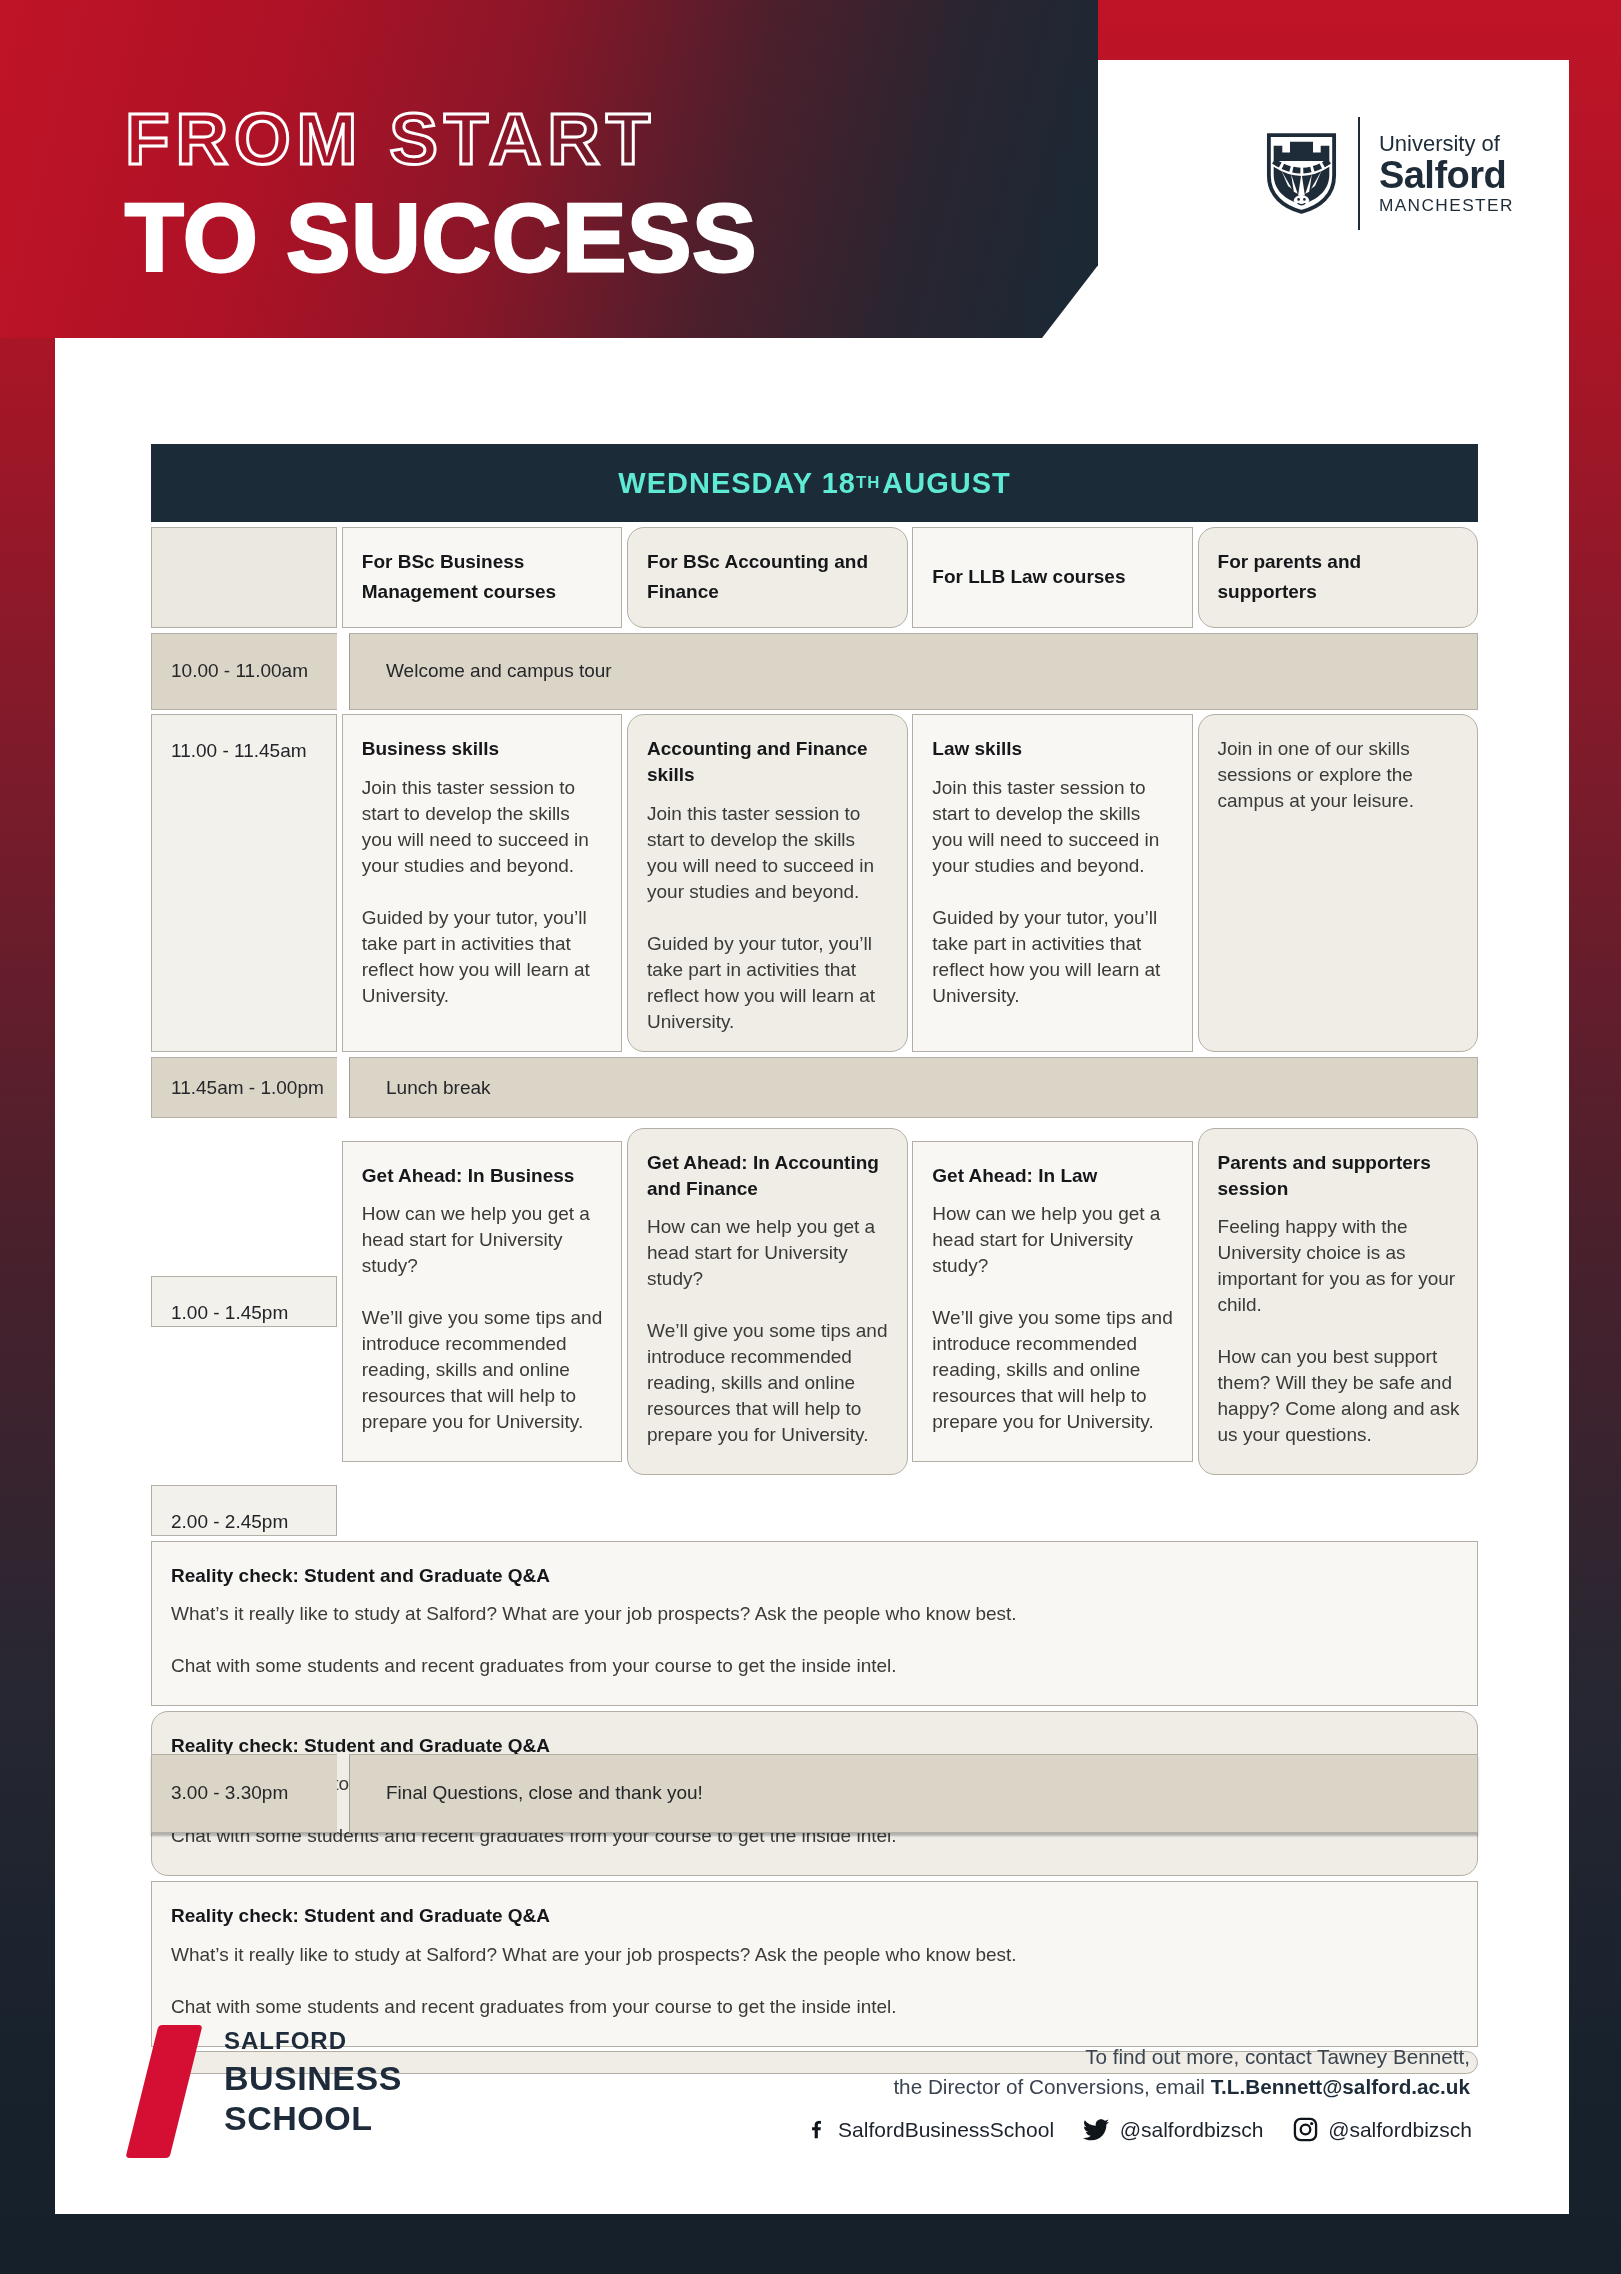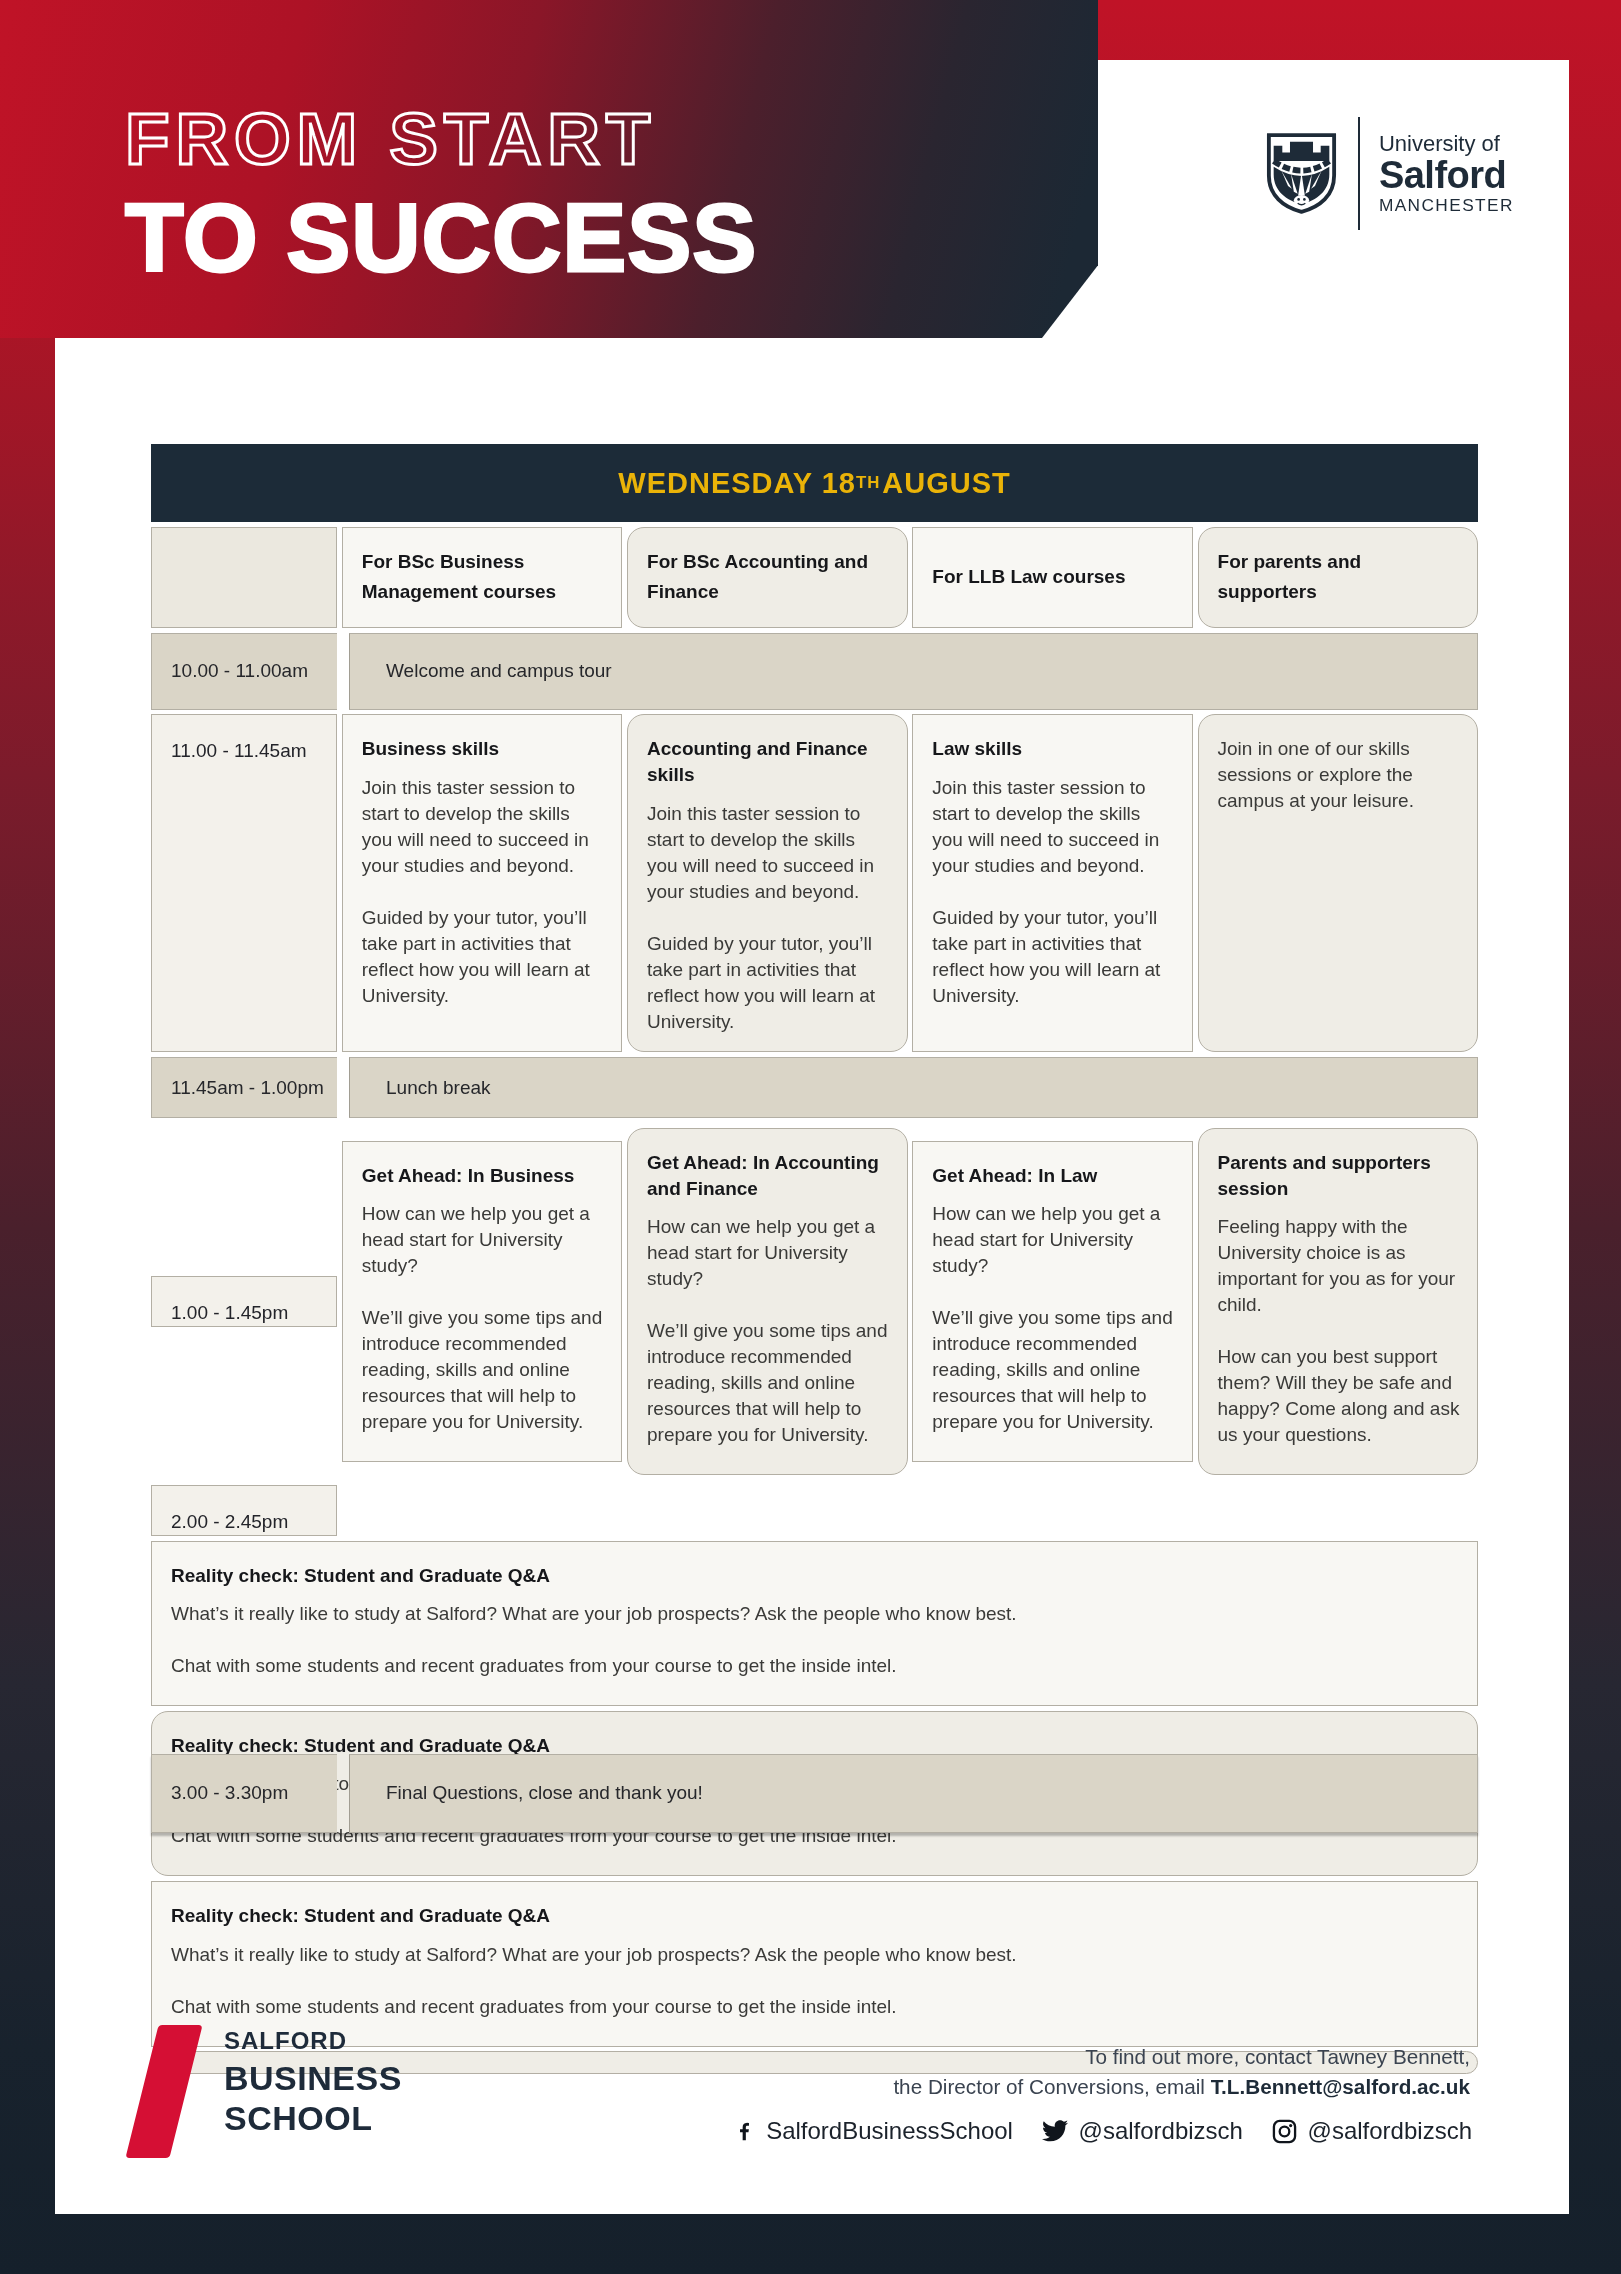--- a/index.html
+++ b/index.html
@@ -19,21 +19,21 @@
                 -webkit-text-stroke:2.9px #ffffff;line-height:104px;margin-top:3.8px;}
   
   .uni-logo{position:absolute;left:1266px;top:117px;display:flex;align-items:center;}
   .uni-divider{width:1.9px;height:113px;background:#1e2b38;margin:0 19px 0 21px;}
   .uni-text{color:#1e2b38;}
   .uni-line1{font-size:22px;line-height:25px;}
   .uni-line2{font-size:38px;line-height:38px;font-weight:700;letter-spacing:-0.5px;}
   .uni-line3{font-size:17.3px;line-height:23px;letter-spacing:1.4px;}
   
   .sched{position:absolute;left:151px;top:444px;width:1327px;display:flex;flex-direction:column;gap:4.8px;}
-  .day-header{height:78px;background:#1c2b38;color:#eab308;display:flex;align-items:center;justify-content:center;
+  .day-header{height:78px;background:#1c2b38;color:#5eead4;display:flex;align-items:center;justify-content:center;
               font-size:29px;font-weight:700;letter-spacing:1px;}
   .day-header sup{font-size:0.58em;vertical-align:super;line-height:0;margin-right:1.9px;}
   .trow{display:flex;gap:4.8px;}
   .cell{box-sizing:border-box;border:1px solid #b3afa4;color:#3a3a38;font-size:19px;line-height:26px;}
   .colheads{height:101px;}
   .time-head{width:186px;flex:none;background:#ebe8df;}
   .col-head{flex:1;display:flex;align-items:center;padding:0 15.4px 0 19px;
             font-weight:700;font-size:19px;line-height:30px;color:#16171a;}
   .lite{background:#f8f7f3;}
   .alt{background:#efede6;border-radius:17px;}
@@ -53,21 +53,21 @@
   .r-final{height:79px;box-shadow:0 2.9px 1.9px rgba(0,0,0,0.25);}
   
   .sbs-logo{position:absolute;left:123px;top:2017px;display:flex;}
   .sbs-slash{width:44px;height:133px;background:#d50f34;transform:skewX(-14deg);border-radius:3.8px;margin:7.7px 0 0 19px;}
   .sbs-text{margin-left:38px;color:#1e2b3a;}
   .sbs-l1{font-size:24px;font-weight:700;letter-spacing:1px;line-height:35px;margin-top:5.8px;}
   .sbs-l2,.sbs-l3{font-size:34px;font-weight:700;letter-spacing:0.5px;line-height:40px;}
   .contact{position:absolute;right:152px;top:2042px;text-align:right;font-size:20.7px;line-height:30px;color:#3a4350;}
   .contact b{color:#1e2b38;}
   .social{position:absolute;right:150px;top:2117px;display:flex;align-items:center;gap:29px;
-          font-size:24px;color:#1b222b;}
+          font-size:21px;color:#1b222b;}
   .social-item{display:flex;align-items:center;gap:10.6px;}
   .social svg{display:block;}
 </style>
 </head>
 <body>
 
 <div class="page">
 
   <div class="white-panel"></div>
 

